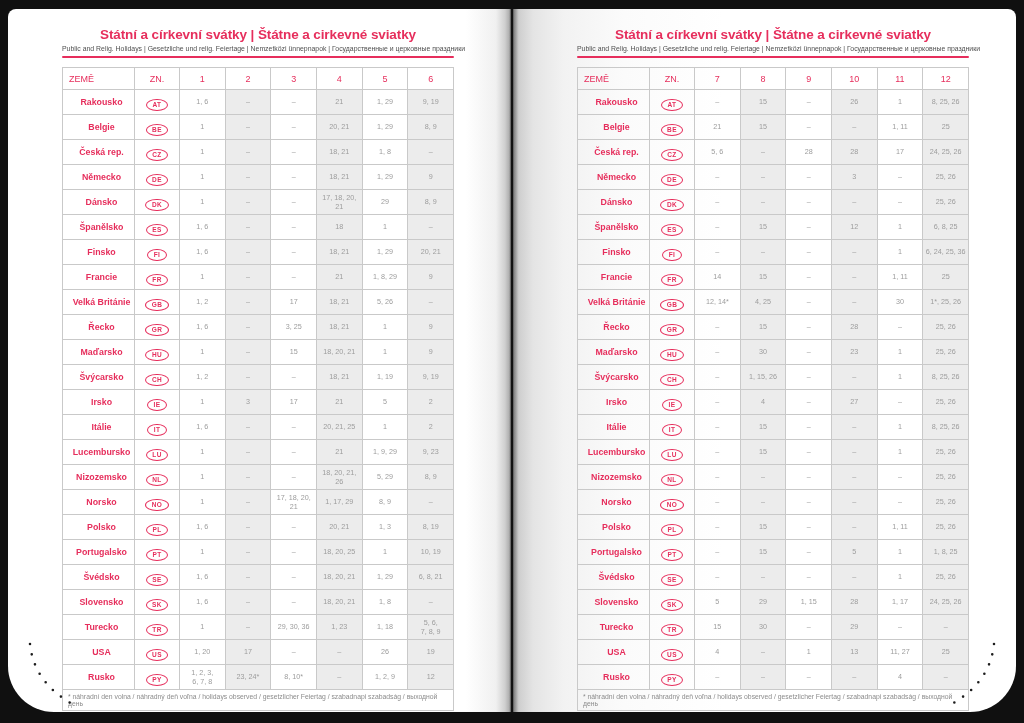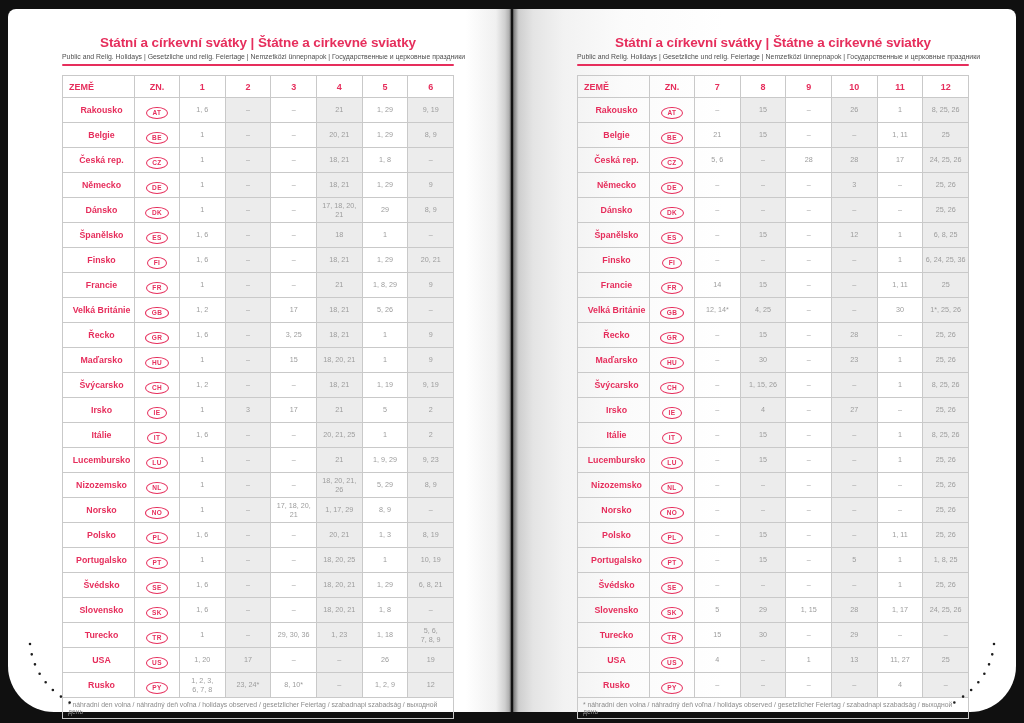--- a/index.html
+++ b/index.html
@@ -16,39 +16,39 @@
   }
   .page-right{
     left:513px;border-radius:0 8px 46px 0;
     background:linear-gradient(to right,#969696 0,#cdcdcd 1%,#e4e4e4 4%,#f2f2f2 10%,#fbfbfb 22%,#ffffff 42%);
   }
   .spine{
     position:absolute;left:505px;top:9px;width:14px;height:703px;
     background:linear-gradient(to right,rgba(0,0,0,0) 0,rgba(0,0,0,0.10) 35%,rgba(20,20,20,0.85) 50%,rgba(0,0,0,0.18) 65%,rgba(0,0,0,0) 100%);
     pointer-events:none;
   }
-  .content{width:392px;padding-top:26px;}
+  .content{width:392px;padding-top:18px;}
   .page-left  .content{margin:0 0 0 54px;}
   .page-right .content{margin:0 0 0 64px;}
   .title{
     margin:0;font-size:13.5px;font-weight:bold;letter-spacing:-0.1px;
     color:#e62e5c;text-align:center;
   }
   .subtitle{
     margin-top:3px;font-size:6.9px;color:#4f4f4f;text-align:center;white-space:nowrap;
   }
   .rule{height:2px;background:#e62e5c;border-radius:1px;}
   .rule-top{margin-top:4px;}
   table.holidays{
     margin-top:9px;border-collapse:collapse;table-layout:fixed;width:392px;
   }
   col.c-country{width:72px;}
   col.c-code{width:45px;}
   th,td{border:1px solid #c9c9c9;}
-  thead th{height:21px;font-size:9px;color:#e62e5c;font-weight:bold;text-align:center;padding:0;}
+  thead th{height:21px;font-size:9px;color:#e62e5c;font-weight:normal;text-align:center;padding:0;}
   th.th-country{text-align:left;padding-left:6px;}
   tbody td{height:20px;padding:0;}
   td.td-country{
     font-size:8.8px;font-weight:bold;color:#e62e5c;
     padding-left:6px;white-space:nowrap;text-align:center;
   }
   td.td-code{text-align:center;}
   .oval{
     display:inline-block;font-size:6.5px;font-weight:bold;color:#e62e5c;
     border:1px solid #e62e5c;border-radius:50%;padding:1.5px 5.5px;line-height:1.1;

